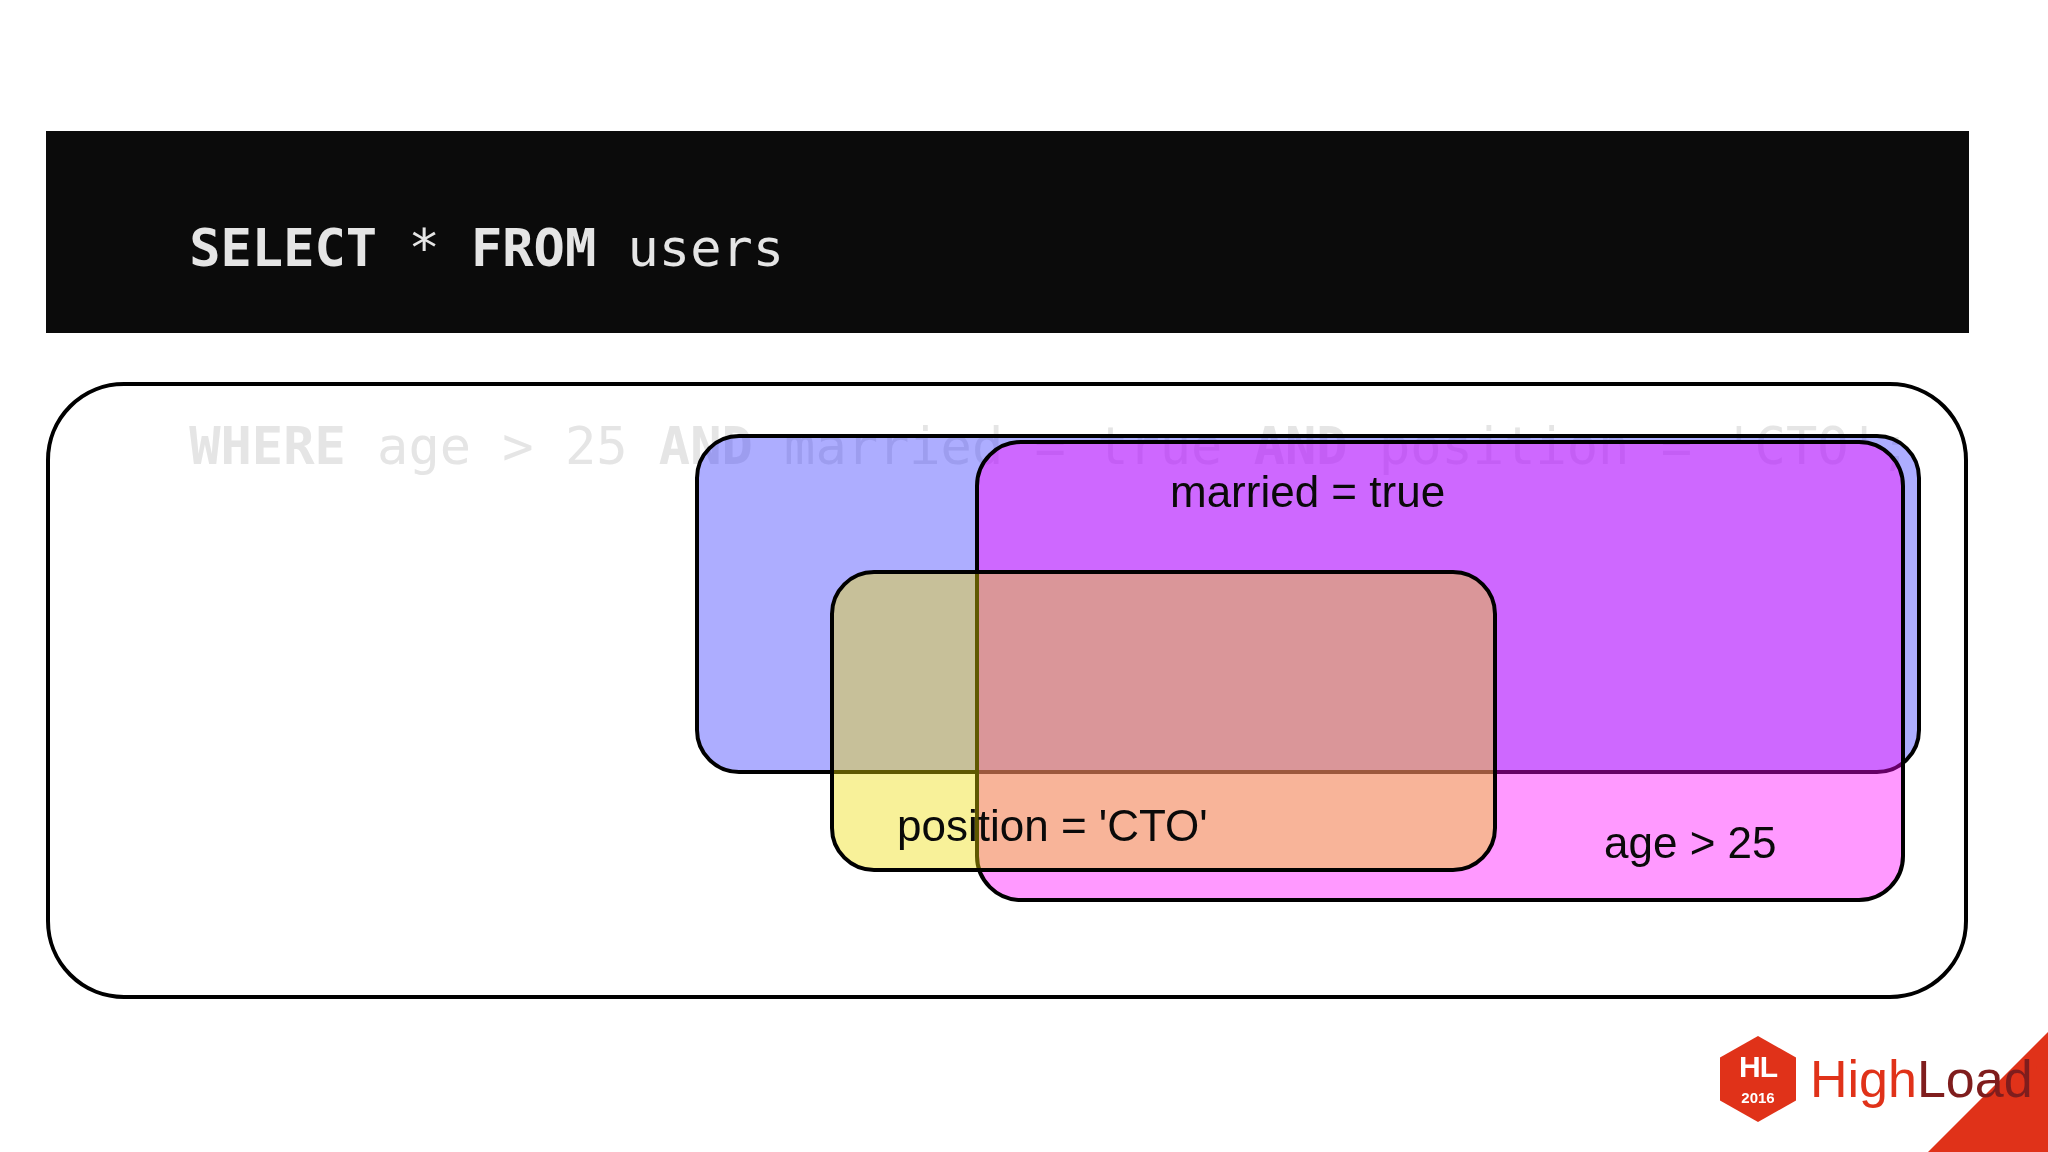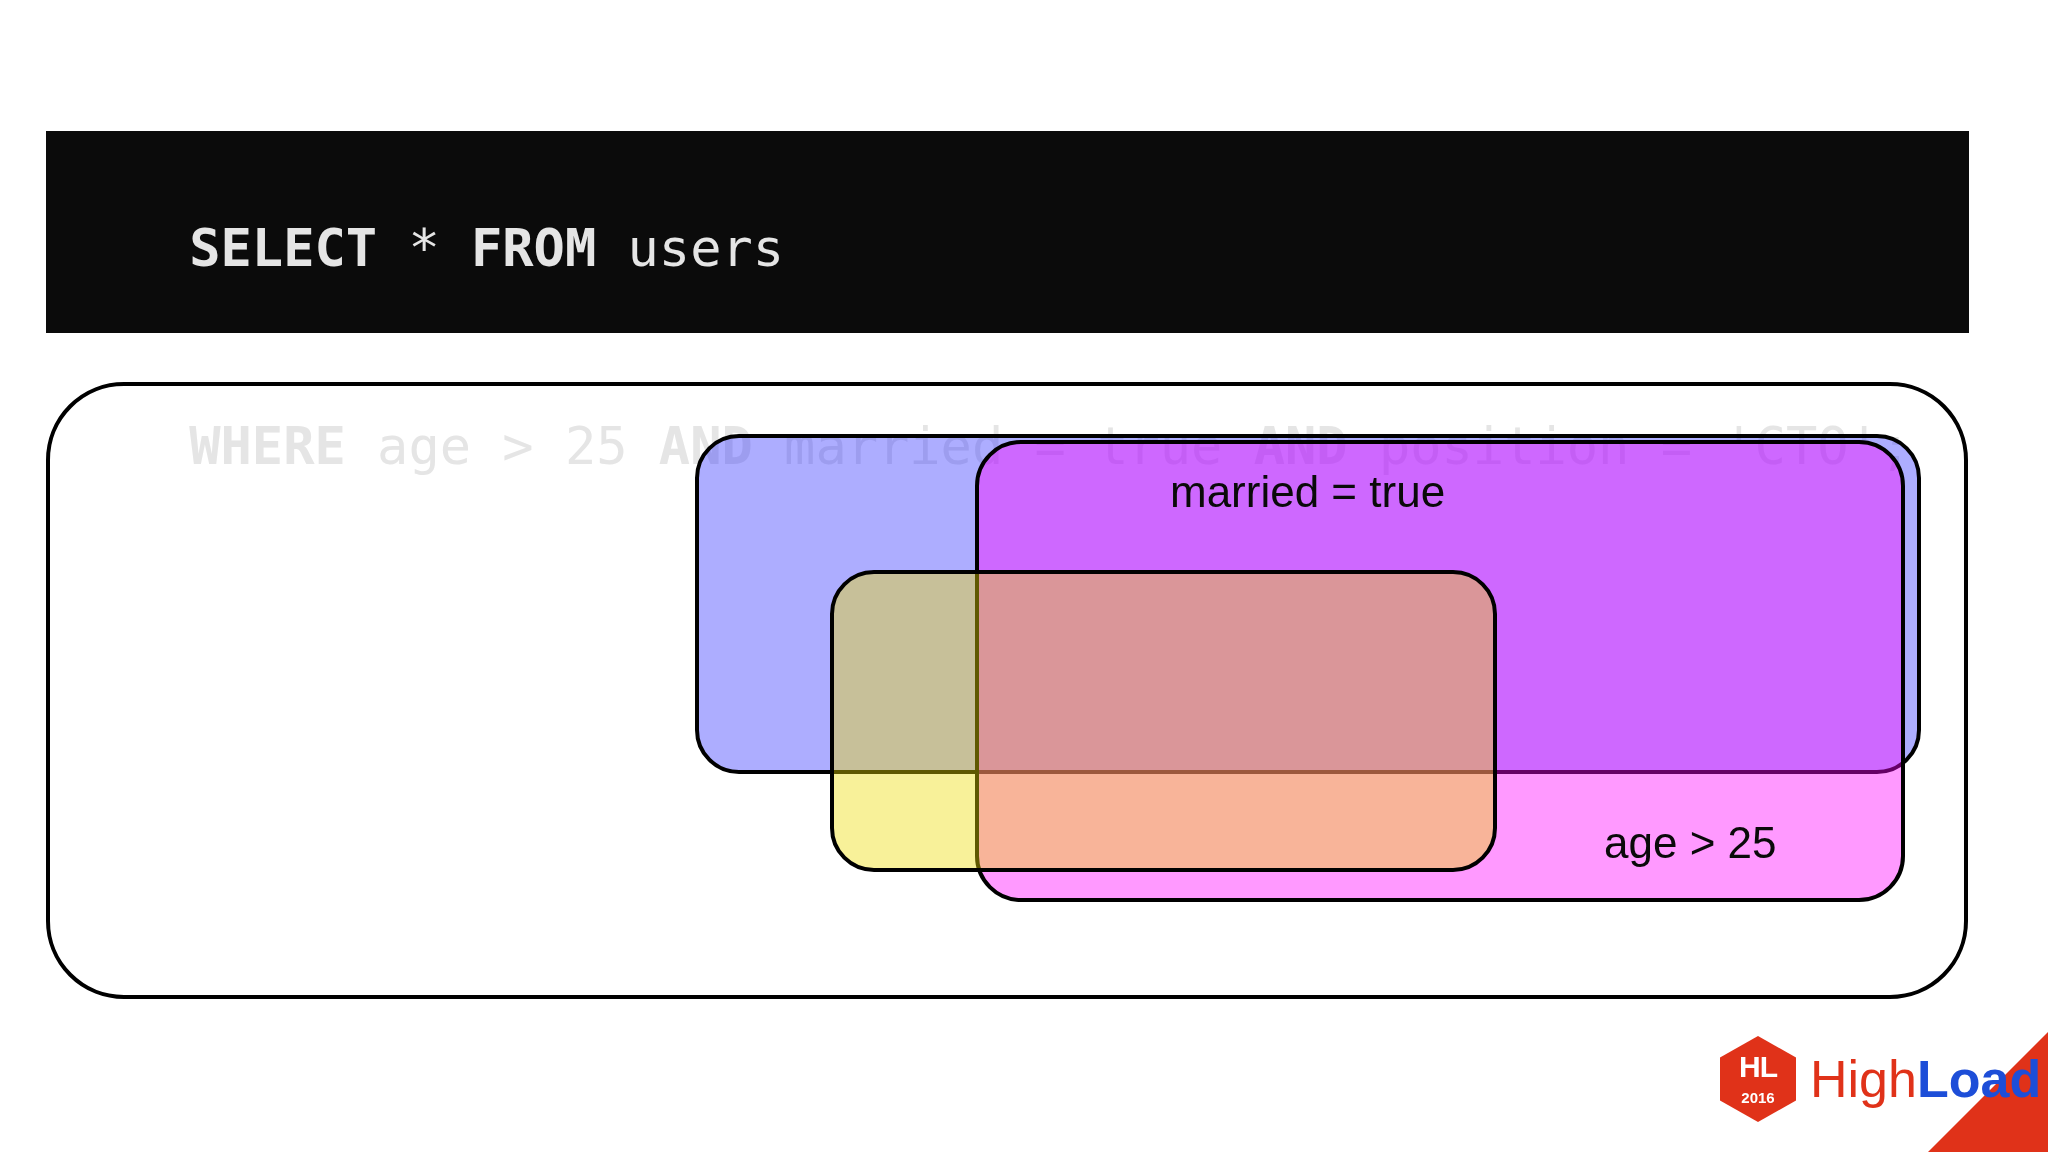--- a/index.html
+++ b/index.html
@@ -158,22 +158,22 @@
     font-family: "Liberation Sans", sans-serif;
     font-size: 52px;
     line-height: 54px;
     justify-content: space-between;
   }
   .word-high {
     color: #e03219;
     font-weight: normal;
   }
   .word-load {
-    color: #1d4ed8;
-    font-weight: bold;
+    color: #7f1d1d;
+    font-weight: normal;
   }
   .word-plus {
     color: #e03219;
     font-weight: bold;
     font-size: 28px;
     line-height: 28px;
     margin-top: 2px;
     margin-left: 3px;
   }
   .corner-triangle {
@@ -201,20 +201,21 @@
 
 <div class="venn-stage">
 
   <div class="universe"></div>
 
   <div class="set-rect set-married"></div>
   <div class="set-rect set-age"></div>
   <div class="set-rect set-position"></div>
 
   <div class="set-label label-married">married = true</div>
+  <div class="set-label label-position">position = 'CTO'</div>
   <div class="set-label label-age">age &gt; 25</div>
 
 </div>
 
 <div class="logo">
   <div class="hex">
     <div class="hex-hl">HL</div>
     <div class="hex-year">2016</div>
   </div>
   <div class="wordmark">

